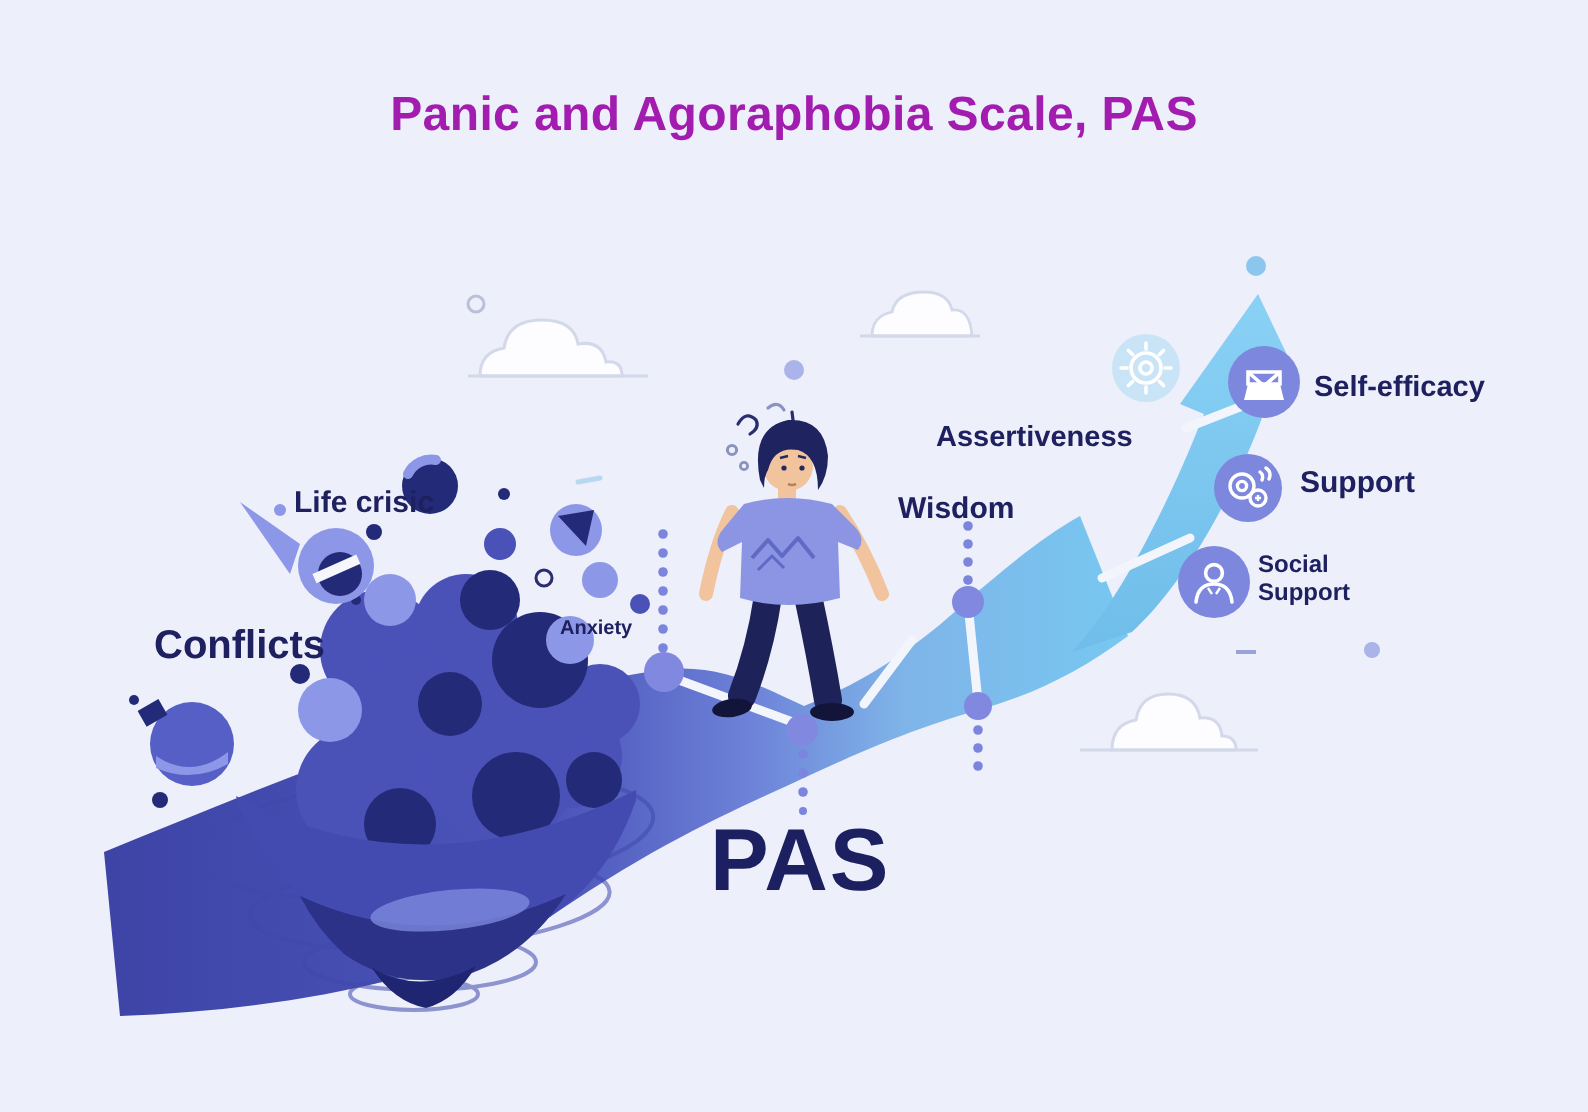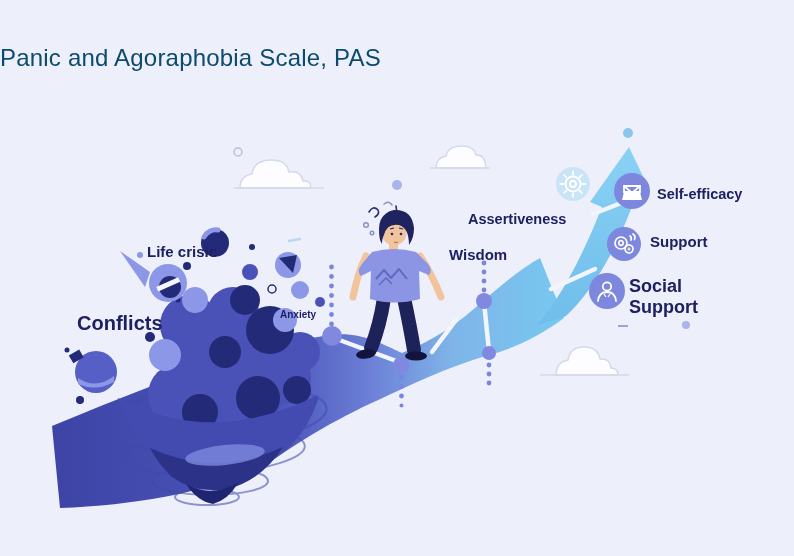--- a/index.html
+++ b/index.html
@@ -6,22 +6,22 @@
   #canvas{
     position:relative;width:794px;height:556px;overflow:hidden;
     background:#edeffa;
     font-family:"Liberation Sans",sans-serif;
   }
   .label{
     position:absolute;font-weight:bold;color:#1e2060;line-height:1.15;
     white-space:nowrap;
   }
   #title{
-    position:absolute;left:0;right:0;top:44px;
-    font-size:24px;font-weight:normal;color:#0c4a6e;letter-spacing:.2px;
+    position:absolute;left:0;right:0;top:44px;text-align:center;
+    font-size:24px;font-weight:bold;color:#a21caf;letter-spacing:.2px;
   }
   #pas-watermark{
     position:absolute;left:355px;top:406px;
     font-size:44px;font-weight:bold;color:#1d2060;letter-spacing:1px;
   }
   .icon-circle{
     position:absolute;border-radius:50%;display:flex;
     align-items:center;justify-content:center;
   }
   .svg-abs{position:absolute;left:0;top:0;}
@@ -221,20 +221,21 @@
       <path d="M 394,242 Q 396,243 398,242" stroke="#b5825d" stroke-width="1.3" fill="none"></path>
 
       <path d="M 372,252 Q 394,246 416,252 L 428,264 Q 433,270 429,275 L 419,271 L 420,299 Q 394,306 370,299 L 371,271 L 361,276 Q 356,271 362,264 Z" fill="#8b95e3"></path>
       <path d="M 376,279 L 384,270 L 391,278 L 399,269 L 407,279" stroke="#5f6ac4" stroke-width="2" fill="none" stroke-linejoin="round"></path>
       <path d="M 379,285 L 386,278 L 392,284" stroke="#5f6ac4" stroke-width="1.5" fill="none"></path>
     </g>
   </svg>
 
   <div id="title">Panic and Agoraphobia Scale, PAS</div>
 
+  <div id="pas-watermark">PAS</div>
 
   <div class="label" style="left:77px;top:312px;font-size:20px;">Conflicts</div>
   <div class="label" style="left:147px;top:243px;font-size:15px;text-align:right;">Life crisic</div>
   <div class="label" style="left:280px;top:309px;font-size:10px;">Anxiety</div>
 
   <div class="label" style="left:449px;top:246px;font-size:15px;">Wisdom</div>
   <div class="label" style="left:468px;top:211px;font-size:14.5px;">Assertiveness</div>
 
   <div class="icon-circle" style="left:556px;top:167px;width:34px;height:34px;background:#c9e4f7;">
     <svg width="30" height="30" viewBox="-15 -15 30 30">
@@ -280,15 +281,15 @@
 
   <div class="icon-circle" style="left:589px;top:273px;width:36px;height:36px;background:#7d87de;">
     <svg width="28" height="28" viewBox="-14 -14 28 28">
       <g stroke="#ffffff" stroke-width="1.8" fill="none">
         <circle cx="0" cy="-4.5" r="4.2"></circle>
         <path d="M -9,10 Q -8,1 0,1 Q 8,1 9,10" stroke-linecap="round"></path>
         <path d="M -3,3 L -1,6 M 3,3 L 1,6" stroke-width="1.2"></path>
       </g>
     </svg>
   </div>
-  <div class="label" id="lbl-social" style="left:629px;top:276px;font-size:18px;">Social Support</div>
+  <div class="label" id="lbl-social" style="left:629px;top:276px;font-size:12px;">Social Support</div>
 
 </div>
 
 </body></html>

